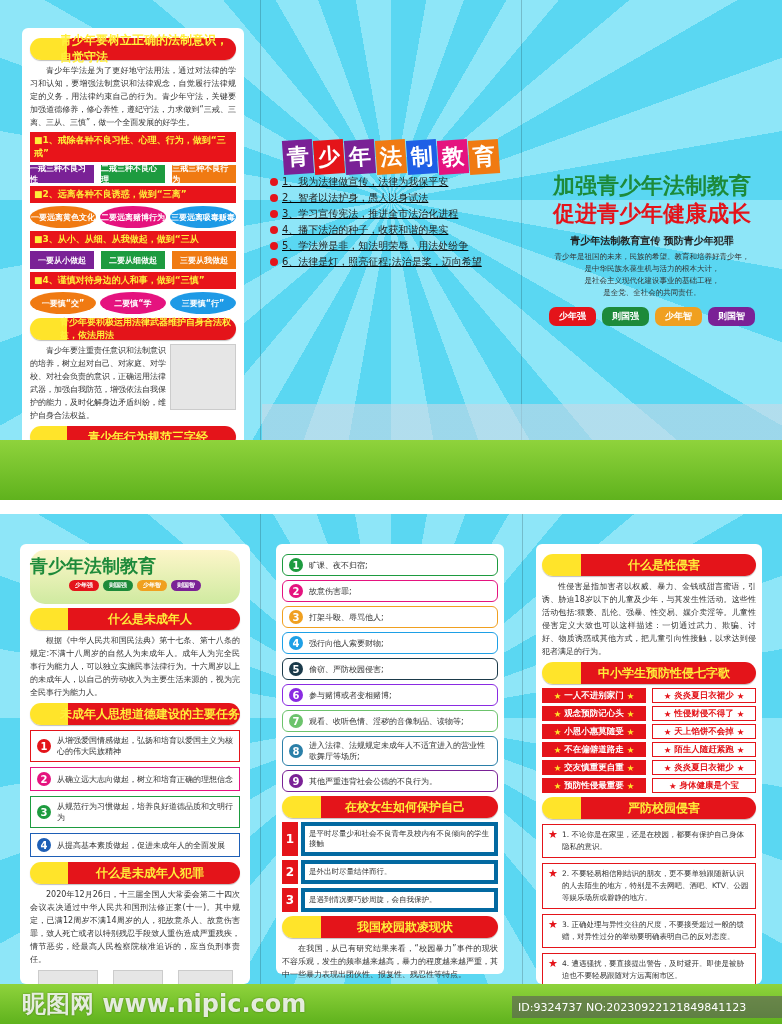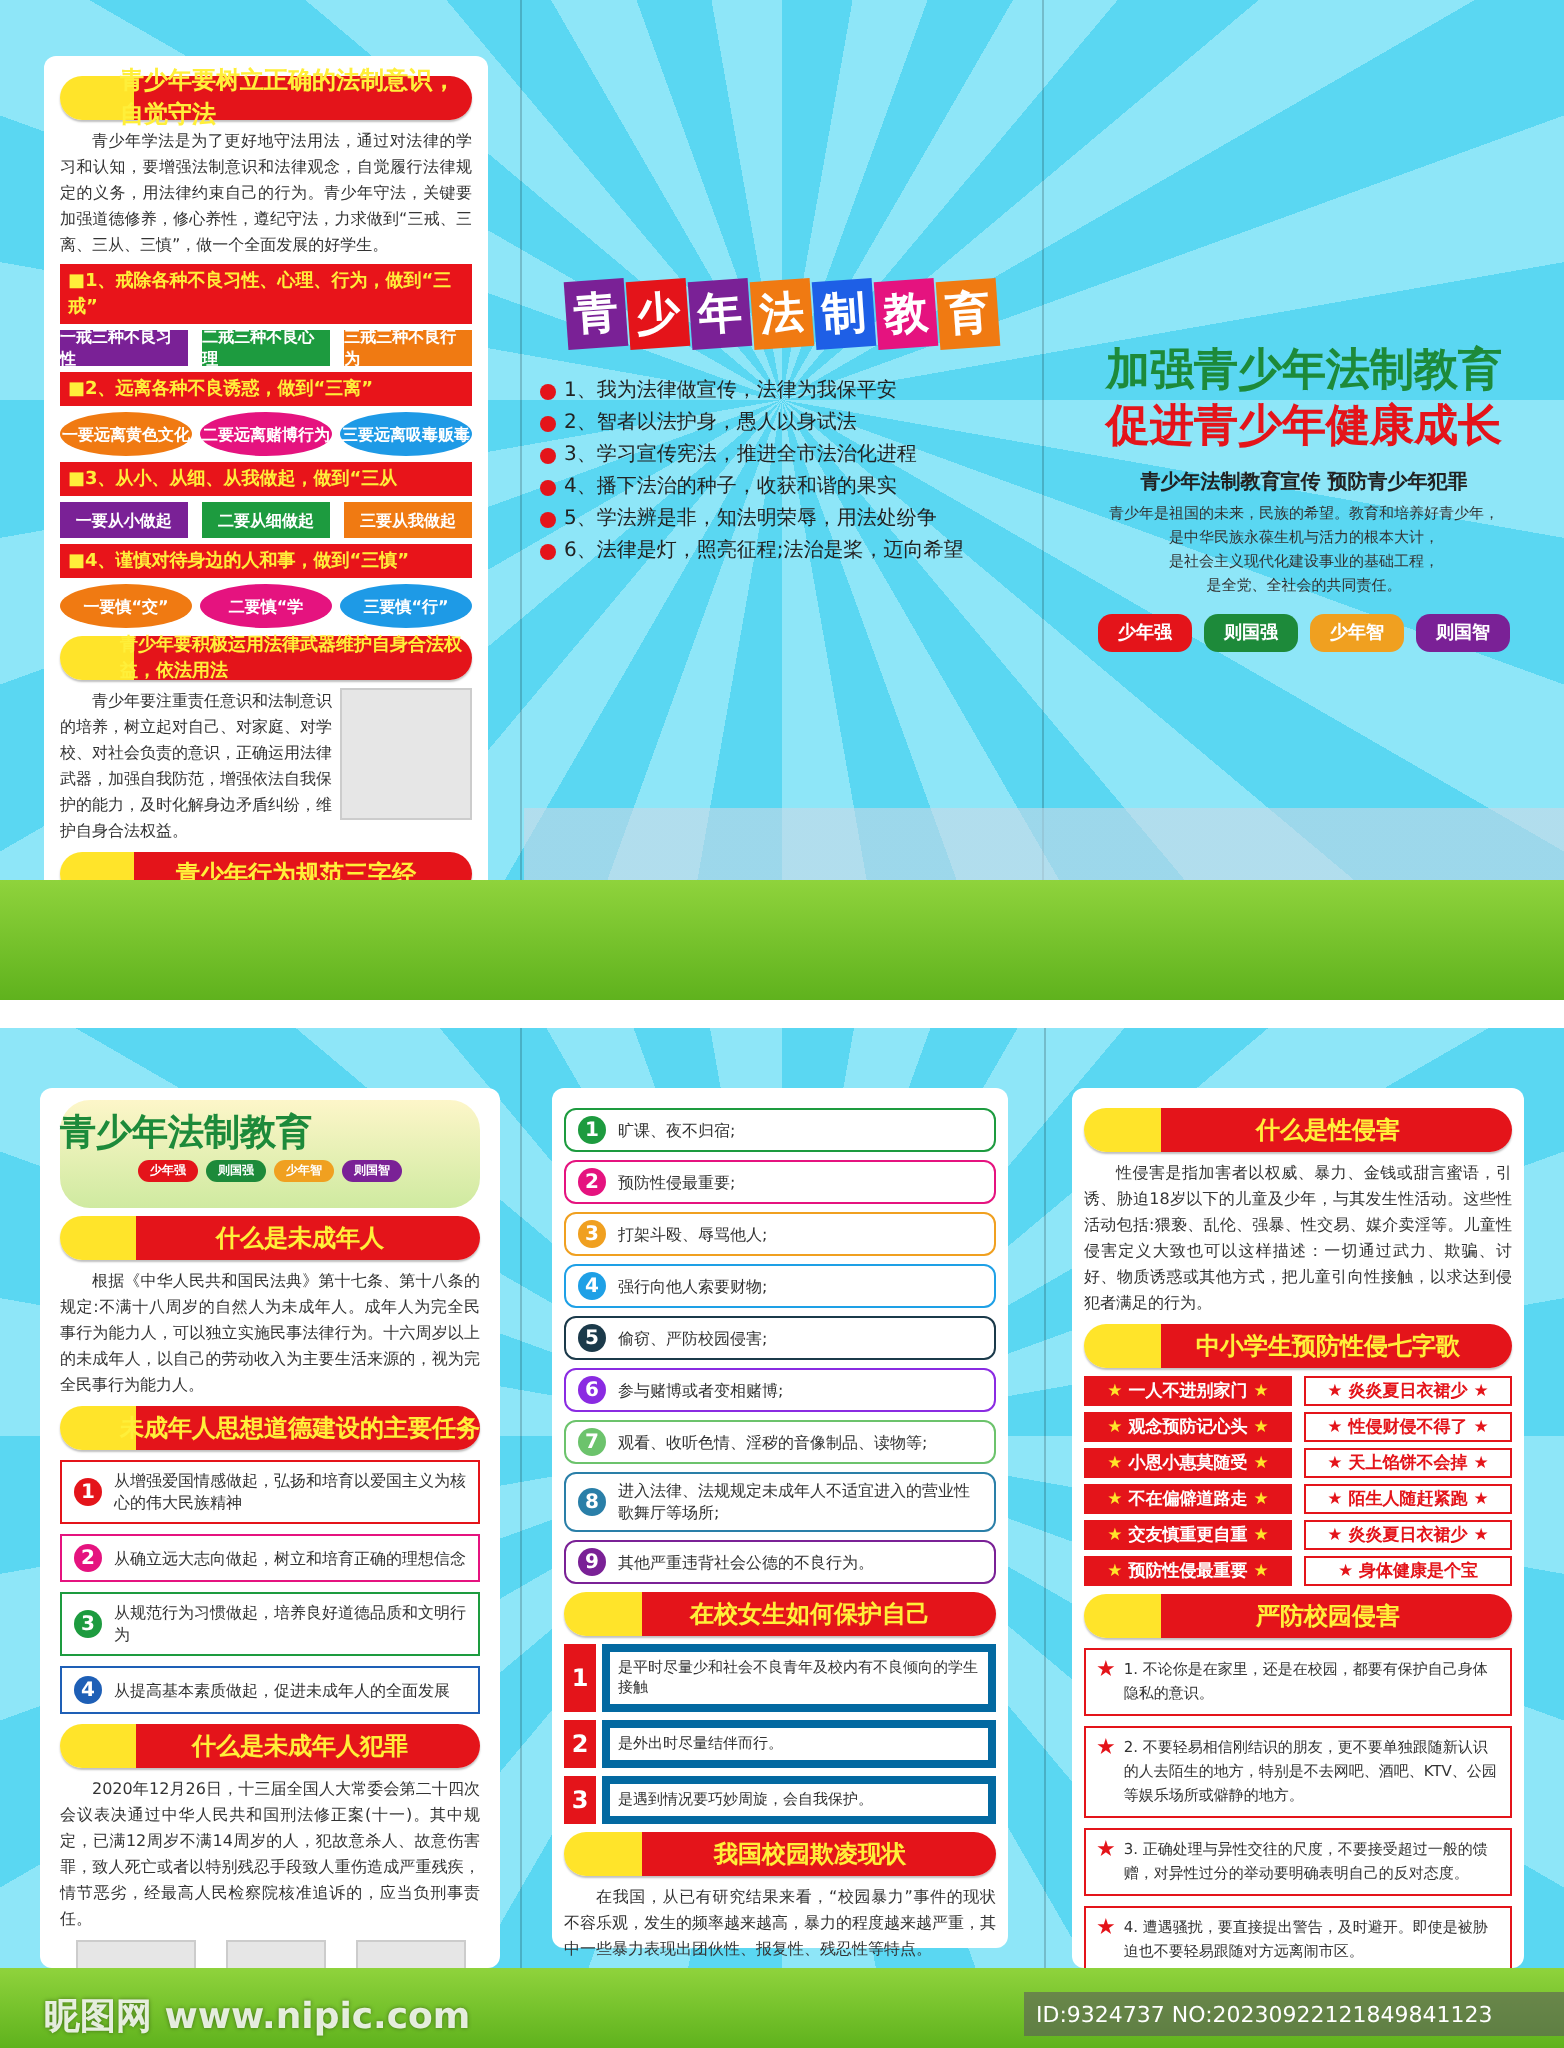--- a/index.html
+++ b/index.html
@@ -32,21 +32,21 @@
   .sq-text { flex: 1; border: 4px solid #0369a1; padding: 3px 4px; display: flex; align-items: center; }
   .song-grid { display: grid; grid-template-columns: 1fr 1fr; gap: 3px 6px; margin: 4px 0; }
   .song { font-size: 8.5px; font-weight: bold; height: 15px; display: flex; align-items: center; justify-content: center; }
   .song.l { background: #e4141a; color: #fff; }
   .song.r { border: 1px solid #e4141a; color: #e4141a; background: #fff; }
   .star { color: #ffe42a; }
   .song.r .star { color: #e4141a; }
   .star-item { border: 1px solid #e4141a; margin: 5px 0; padding: 4px 5px; font-size: 7.5px; line-height: 12px; color: #333; display: flex; }
   .star-item .s { color: #e4141a; font-size: 11px; margin-right: 4px; line-height: 12px; }
   .img-ph { background: #e6e6e6; border: 1px solid #ccc; display: flex; align-items: center; justify-content: center; font-size: 7px; color: #999; }
-  .watermark { position: absolute; left: 22px; bottom: 4px; font-size: 18px; font-weight: bold; color: rgba(255,255,255,0.85); text-shadow: 0 0 2px rgba(0,0,0,0.4); }
+  .watermark { position: absolute; left: 22px; bottom: 4px; font-size: 24px; font-weight: bold; color: rgba(255,255,255,0.85); text-shadow: 0 0 2px rgba(0,0,0,0.4); }
   .id-strip { position: absolute; right: 0; bottom: 6px; width: 270px; height: 22px; background: rgba(90,90,90,0.6); color: #fff; font-size: 11px; display: flex; align-items: center; padding-left: 6px; }
 </style>
 </head>
 <body>
 
 <div class="sheet top">
   <div class="fold" style="left:260px"></div>
   <div class="fold" style="left:521px"></div>
 
   <div class="panel" style="left:22px;top:28px;width:222px;height:448px;padding:6px 8px;">
@@ -102,21 +102,21 @@
   <div style="position:absolute;left:262px;top:140px;width:258px;">
     <div class="big-title">
       <span style="background:#7a2196">青</span>
       <span style="background:#e4141a">少</span>
       <span style="background:#7a2196">年</span>
       <span style="background:#f07a12">法</span>
       <span style="background:#1e5fe6">制</span>
       <span style="background:#e5137f">教</span>
       <span style="background:#f07a12">育</span>
     </div>
-    <div class="slogan-list" style="margin-top:14px;padding-left:8px;">
+    <div class="slogan-list" style="padding-left:8px;text-decoration:underline;">
       <div>
           <span class="dot"></span>
           <span>1、我为法律做宣传，法律为我保平安</span>
         </div>
       <div>
           <span class="dot"></span>
           <span>2、智者以法护身，愚人以身试法</span>
         </div>
       <div>
           <span class="dot"></span>
@@ -201,21 +201,21 @@
     </div>
   </div>
 
   <div class="panel" style="left:276px;top:30px;width:228px;height:430px;padding:6px 6px;">
     <div class="num-item" style="border-color:#1d9b3f">
         <span class="num-circle" style="background:#1d9b3f">1</span>
         <span>旷课、夜不归宿;</span>
       </div>
     <div class="num-item" style="border-color:#e5137f">
         <span class="num-circle" style="background:#e5137f">2</span>
-        <span>预防性侵最重要;</span>
+        <span>故意伤害罪;</span>
       </div>
     <div class="num-item" style="border-color:#f0a020">
         <span class="num-circle" style="background:#f0a020">3</span>
         <span>打架斗殴、辱骂他人;</span>
       </div>
     <div class="num-item" style="border-color:#1ea0e6">
         <span class="num-circle" style="background:#1ea0e6">4</span>
         <span>强行向他人索要财物;</span>
       </div>
     <div class="num-item" style="border-color:#1b3a4a">

